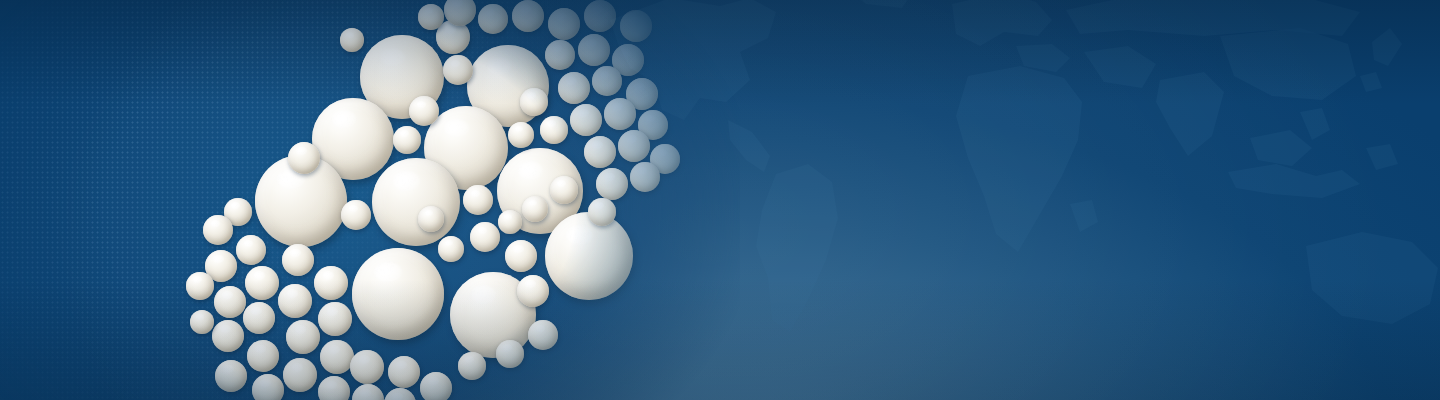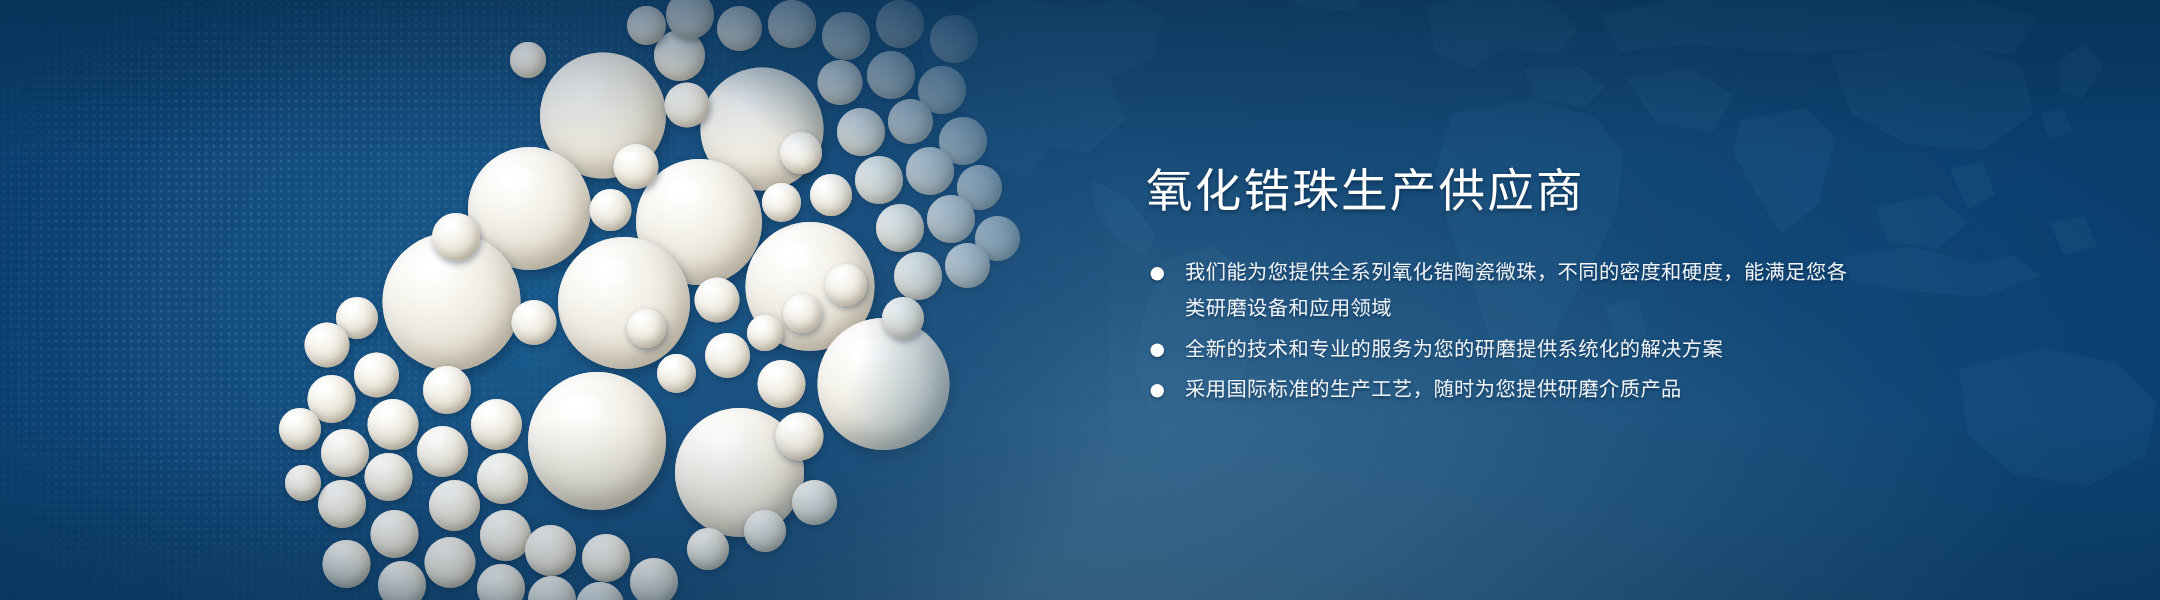--- a/index.html
+++ b/index.html
@@ -269,33 +269,13 @@
       <div class="bead sm" style="left:418px;top:4px;width:26px;height:26px;"></div>
 
       <div class="bead sm" style="left:528px;top:320px;width:30px;height:30px;"></div>
       <div class="bead sm" style="left:496px;top:340px;width:28px;height:28px;"></div>
       <div class="bead sm" style="left:458px;top:352px;width:28px;height:28px;"></div>
     </div>
   </div>
 
   <div class="bg-vign"></div>
 
-  <div class="content">
-
-    <h1 class="headline">氧化锆珠生产供应商</h1>
-
-    <ul class="bullets">
-      <li class="bullet">
-        <span class="dot"></span>
-        <span>我们能为您提供全系列氧化锆陶瓷微珠，不同的密度和硬度，能满足您各类研磨设备和应用领域</span>
-      </li>
-      <li class="bullet">
-        <span class="dot"></span>
-        <span>全新的技术和专业的服务为您的研磨提供系统化的解决方案</span>
-      </li>
-      <li class="bullet">
-        <span class="dot"></span>
-        <span>采用国际标准的生产工艺，随时为您提供研磨介质产品</span>
-      </li>
-    </ul>
-
-  </div>
 </div>
 
 </body></html>

